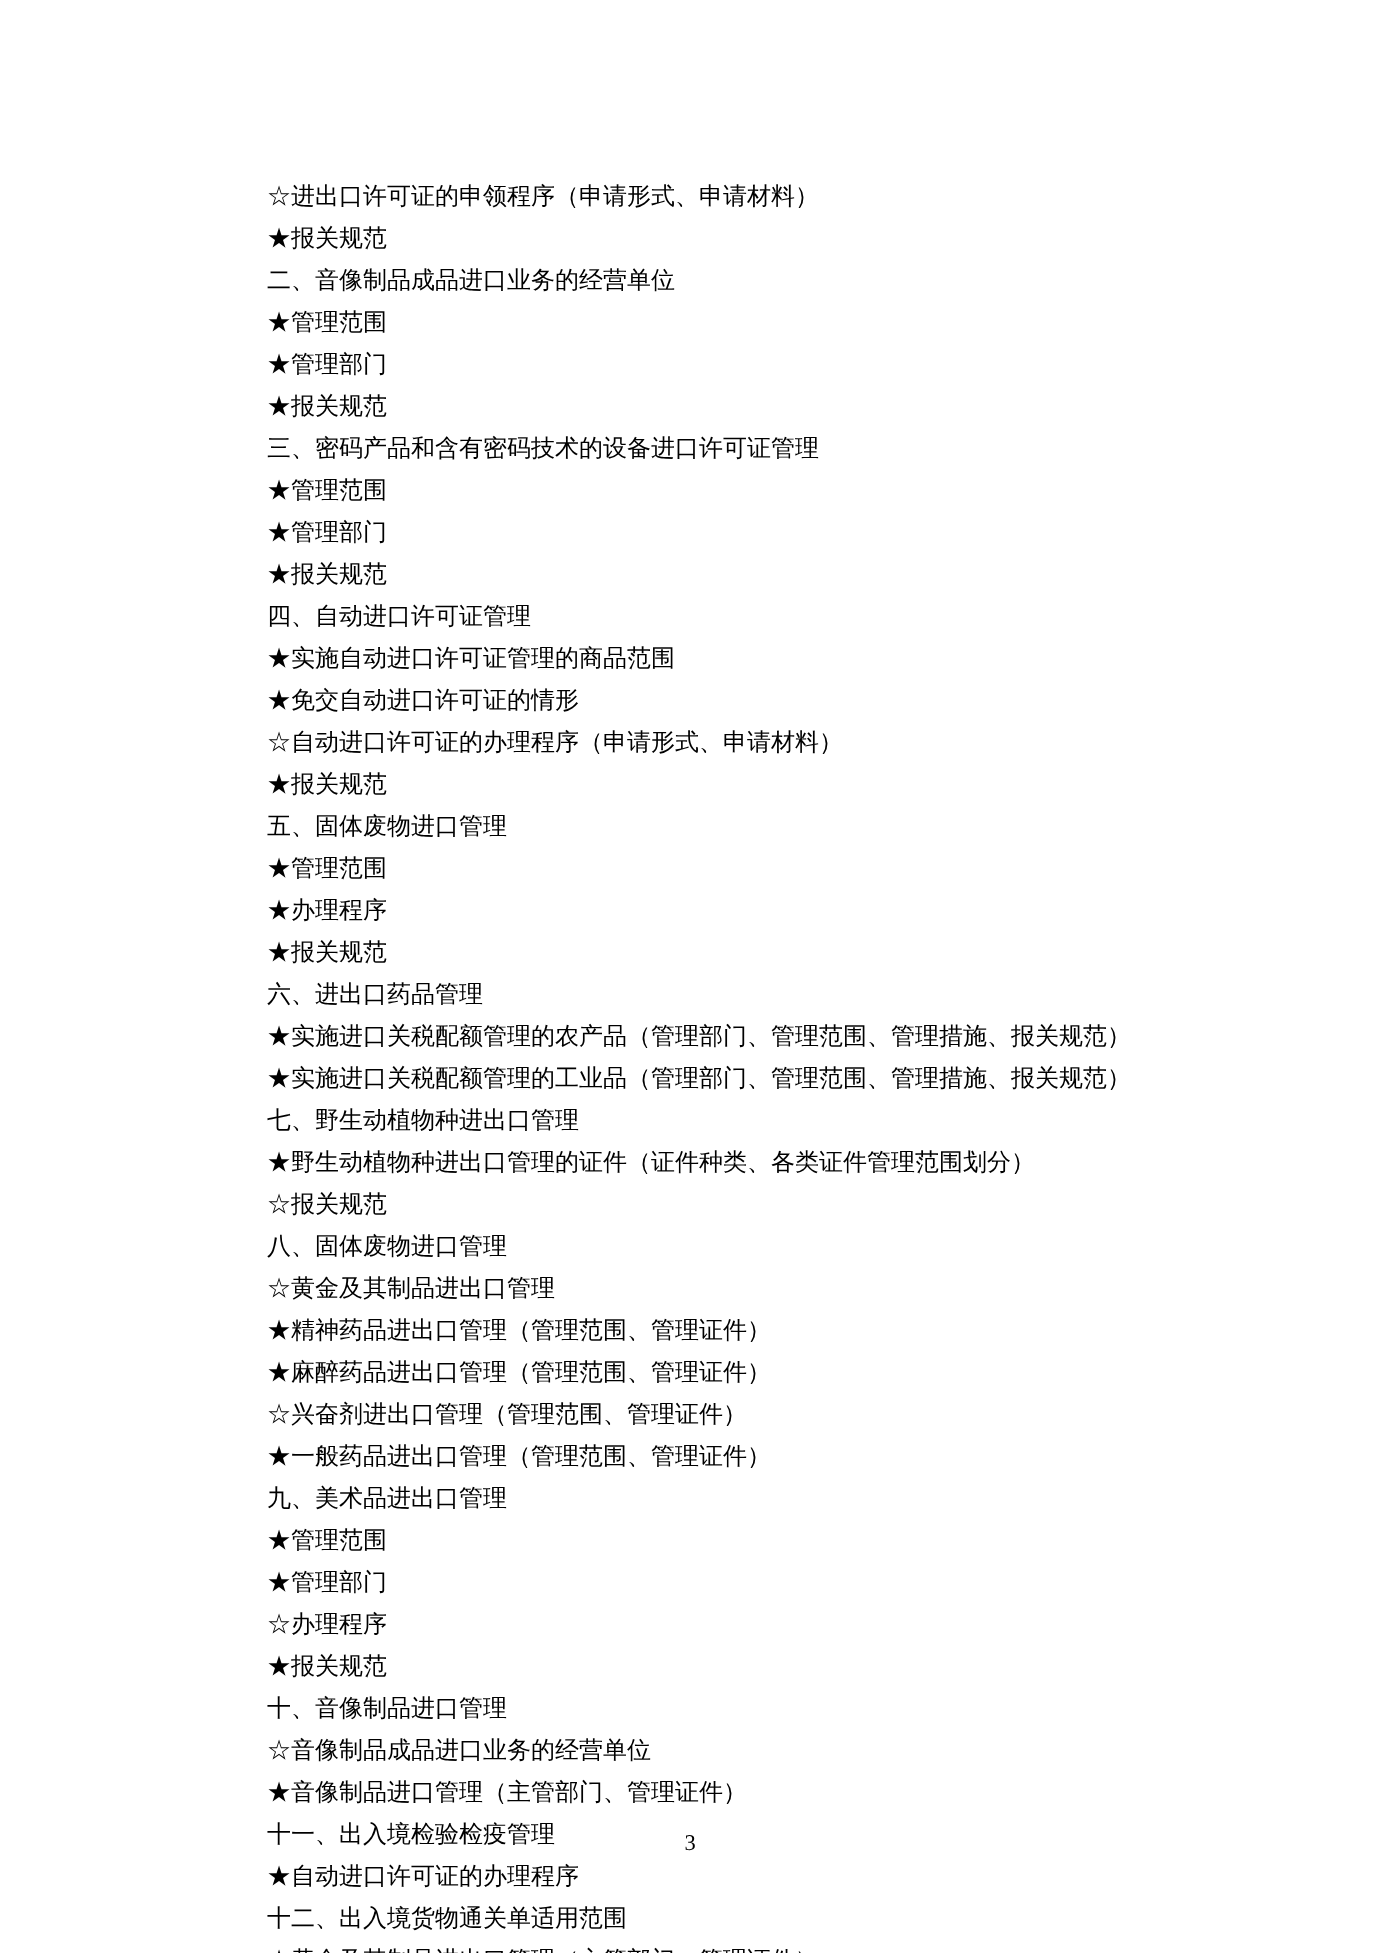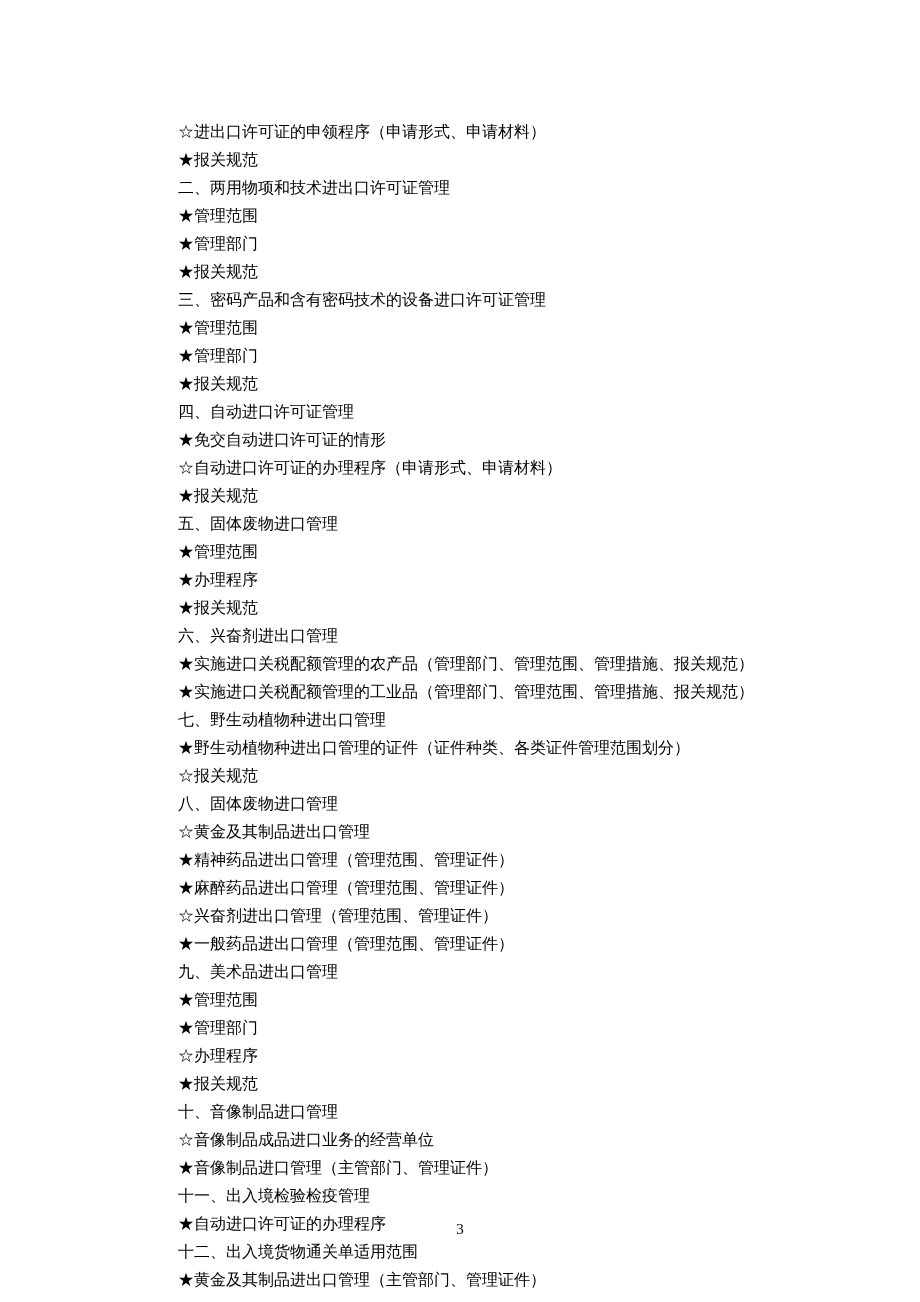--- a/index.html
+++ b/index.html
@@ -33,37 +33,38 @@
       text-align: center;
       font-size: 15px;
     }
   </style>
 </head>
 <body>
 
 <div class="content">
   <span class="line">☆进出口许可证的申领程序（申请形式、申请材料）</span>
   <span class="line">★报关规范</span>
-  <span class="line">二、两用物项和技术进出口许可证管理</span>
+  <span class="line">二、音像制品成品进口业务的经营单位</span>
   <span class="line">★管理范围</span>
   <span class="line">★管理部门</span>
   <span class="line">★报关规范</span>
   <span class="line">三、密码产品和含有密码技术的设备进口许可证管理</span>
   <span class="line">★管理范围</span>
   <span class="line">★管理部门</span>
   <span class="line">★报关规范</span>
   <span class="line">四、自动进口许可证管理</span>
+  <span class="line">★实施自动进口许可证管理的商品范围</span>
   <span class="line">★免交自动进口许可证的情形</span>
   <span class="line">☆自动进口许可证的办理程序（申请形式、申请材料）</span>
   <span class="line">★报关规范</span>
   <span class="line">五、固体废物进口管理</span>
   <span class="line">★管理范围</span>
   <span class="line">★办理程序</span>
   <span class="line">★报关规范</span>
-  <span class="line">六、兴奋剂进出口管理</span>
+  <span class="line">六、进出口药品管理</span>
   <span class="line">★实施进口关税配额管理的农产品（管理部门、管理范围、管理措施、报关规范）</span>
   <span class="line">★实施进口关税配额管理的工业品（管理部门、管理范围、管理措施、报关规范）</span>
   <span class="line">七、野生动植物种进出口管理</span>
   <span class="line">★野生动植物种进出口管理的证件（证件种类、各类证件管理范围划分）</span>
   <span class="line">☆报关规范</span>
   <span class="line">八、固体废物进口管理</span>
   <span class="line">☆黄金及其制品进出口管理</span>
   <span class="line">★精神药品进出口管理（管理范围、管理证件）</span>
   <span class="line">★麻醉药品进出口管理（管理范围、管理证件）</span>
   <span class="line">☆兴奋剂进出口管理（管理范围、管理证件）</span>

